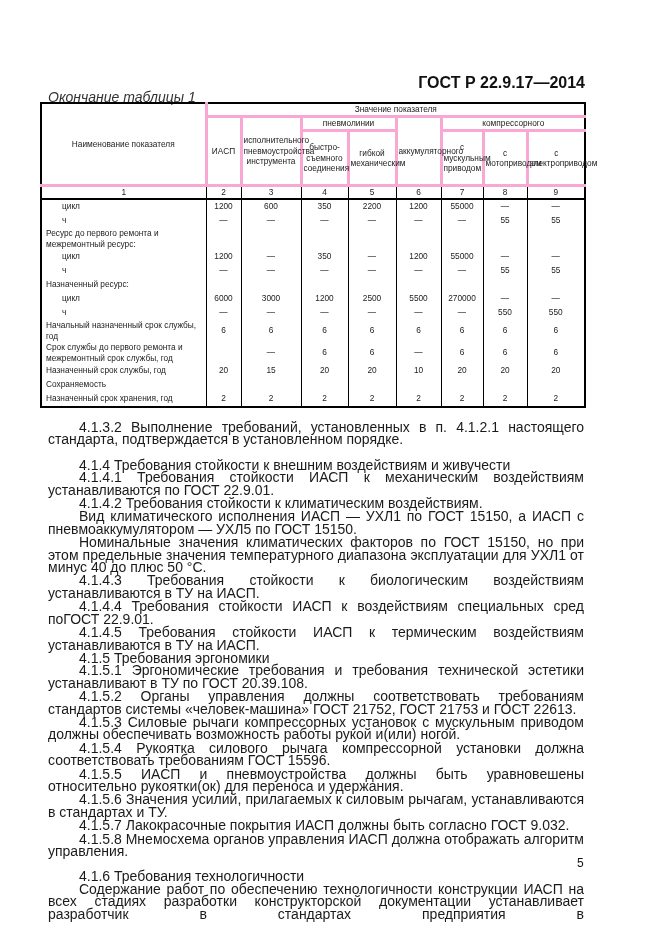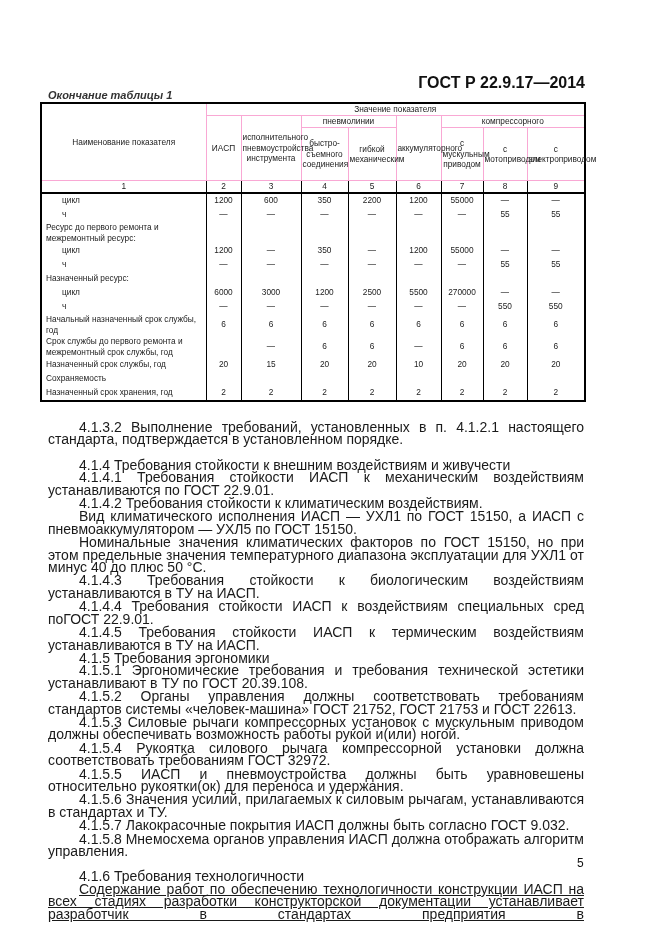--- a/index.html
+++ b/index.html
@@ -1,23 +1,23 @@
 <!DOCTYPE html>
 <html><head>
 <meta charset="utf-8">
 <style>
   html, body { margin: 0; padding: 0; background: #ffffff; }
   body { width: 661px; height: 935px; position: relative; overflow: hidden;
          font-family: "Liberation Sans", sans-serif; color: #111; }
   .hdr { position: absolute; top: 74px; right: 76px; font-weight: bold; font-size: 16px; }
-  .caption { position: absolute; top: 89px; left: 48px; font-style: italic; font-size: 11px; color: #333; font-weight: bold; }
+  .caption { position: absolute; top: 89px; left: 48px; font-style: italic; font-size: 14px; color: #333; }
   table.t { position: absolute; top: 102px; left: 40px; width: 544px; border-collapse: collapse;
             font-size: 8.3px; color: #222; table-layout: fixed; }
   table.t td { text-align: center; vertical-align: middle; padding: 0 1px; line-height: 10.5px; }
-  .hd td { border: 1px solid #f9a8d4; }
+  .hd td { border: 3px solid #f9a8d4; }
   .outer-l { border-left: 2px solid #000 !important; }
   .outer-r { border-right: 2px solid #000 !important; }
   .outer-t td { border-top: 2px solid #000 !important; }
   .numrow td { border: 1px solid #000; border-bottom: 2px solid #000; height: 10px; }
   .body td { border-left: 1px solid #000; border-right: 1px solid #000; height: 14px; }
   .body td.lbl { text-align: left; padding-left: 4px; line-height: 11px; }
   .body td.lbl.ind { padding-left: 20px; }
   .body tr.last td { border-bottom: 2px solid #000; }
   .txt { position: absolute; left: 48px; width: 536px; font-size: 14px; line-height: 12.4px; color: #1a1a1a; }
   .p { text-indent: 31px; text-align: justify; text-align-last: left; margin: 0 0 1px 0; }
@@ -229,22 +229,22 @@
   <p class="p">4.1.4.2 Требования стойкости к климатическим воздействиям.</p>
   <p class="p">Вид климатического исполнения ИАСП — УХЛ1 по ГОСТ 15150, а ИАСП с пневмоаккумулятором — УХЛ5 по ГОСТ 15150.</p>
   <p class="p">Номинальные значения климатических факторов по ГОСТ 15150, но при этом предельные значения температурного диапазона эксплуатации для УХЛ1 от минус 40 до плюс 50 °С.</p>
   <p class="p">4.1.4.3 Требования стойкости к биологическим воздействиям устанавливаются в ТУ на ИАСП.</p>
   <p class="p">4.1.4.4 Требования стойкости ИАСП к воздействиям специальных сред поГОСТ 22.9.01.</p>
   <p class="p">4.1.4.5 Требования стойкости ИАСП к термическим воздействиям устанавливаются в ТУ на ИАСП.</p>
   <p class="h" style="">4.1.5 Требования эргономики</p>
   <p class="p">4.1.5.1 Эргономические требования и требования технической эстетики устанавливают в ТУ по ГОСТ 20.39.108.</p>
   <p class="p">4.1.5.2 Органы управления должны соответствовать требованиям стандартов системы «человек-машина» ГОСТ 21752, ГОСТ 21753 и ГОСТ 22613.</p>
   <p class="p">4.1.5.3 Силовые рычаги компрессорных установок с мускульным приводом должны обеспечивать возможность работы рукой и(или) ногой.</p>
-  <p class="p">4.1.5.4 Рукоятка силового рычага компрессорной установки должна соответствовать требованиям ГОСТ 32972.</p>
+  <p class="p">4.1.5.4 Рукоятка силового рычага компрессорной установки должна соответствовать требованиям ГОСТ 15596.</p>
   <p class="p">4.1.5.5 ИАСП и пневмоустройства должны быть уравновешены относительно рукоятки(ок) для переноса и удержания.</p>
   <p class="p">4.1.5.6 Значения усилий, прилагаемых к силовым рычагам, устанавливаются в стандартах и ТУ.</p>
   <p class="p">4.1.5.7 Лакокрасочные покрытия ИАСП должны быть согласно ГОСТ 9.032.</p>
   <p class="p">4.1.5.8 Мнемосхема органов управления ИАСП должна отображать алгоритм управления.</p>
   <p class="h" style="margin-top:13px">4.1.6 Требования технологичности</p>
-  <p class="p" style="text-align-last: justify; text-decoration: underline;">Содержание работ по обеспечению технологичности конструкции ИАСП на всех стадиях разработки конструкторской документации устанавливает разработчик в стандартах предприятия в</p>
+  <p class="p" style="text-align-last: justify;">Содержание работ по обеспечению технологичности конструкции ИАСП на всех стадиях разработки конструкторской документации устанавливает разработчик в стандартах предприятия в</p>
 </div>
 
 <div class="pageno">5</div>
 
 </body></html>

